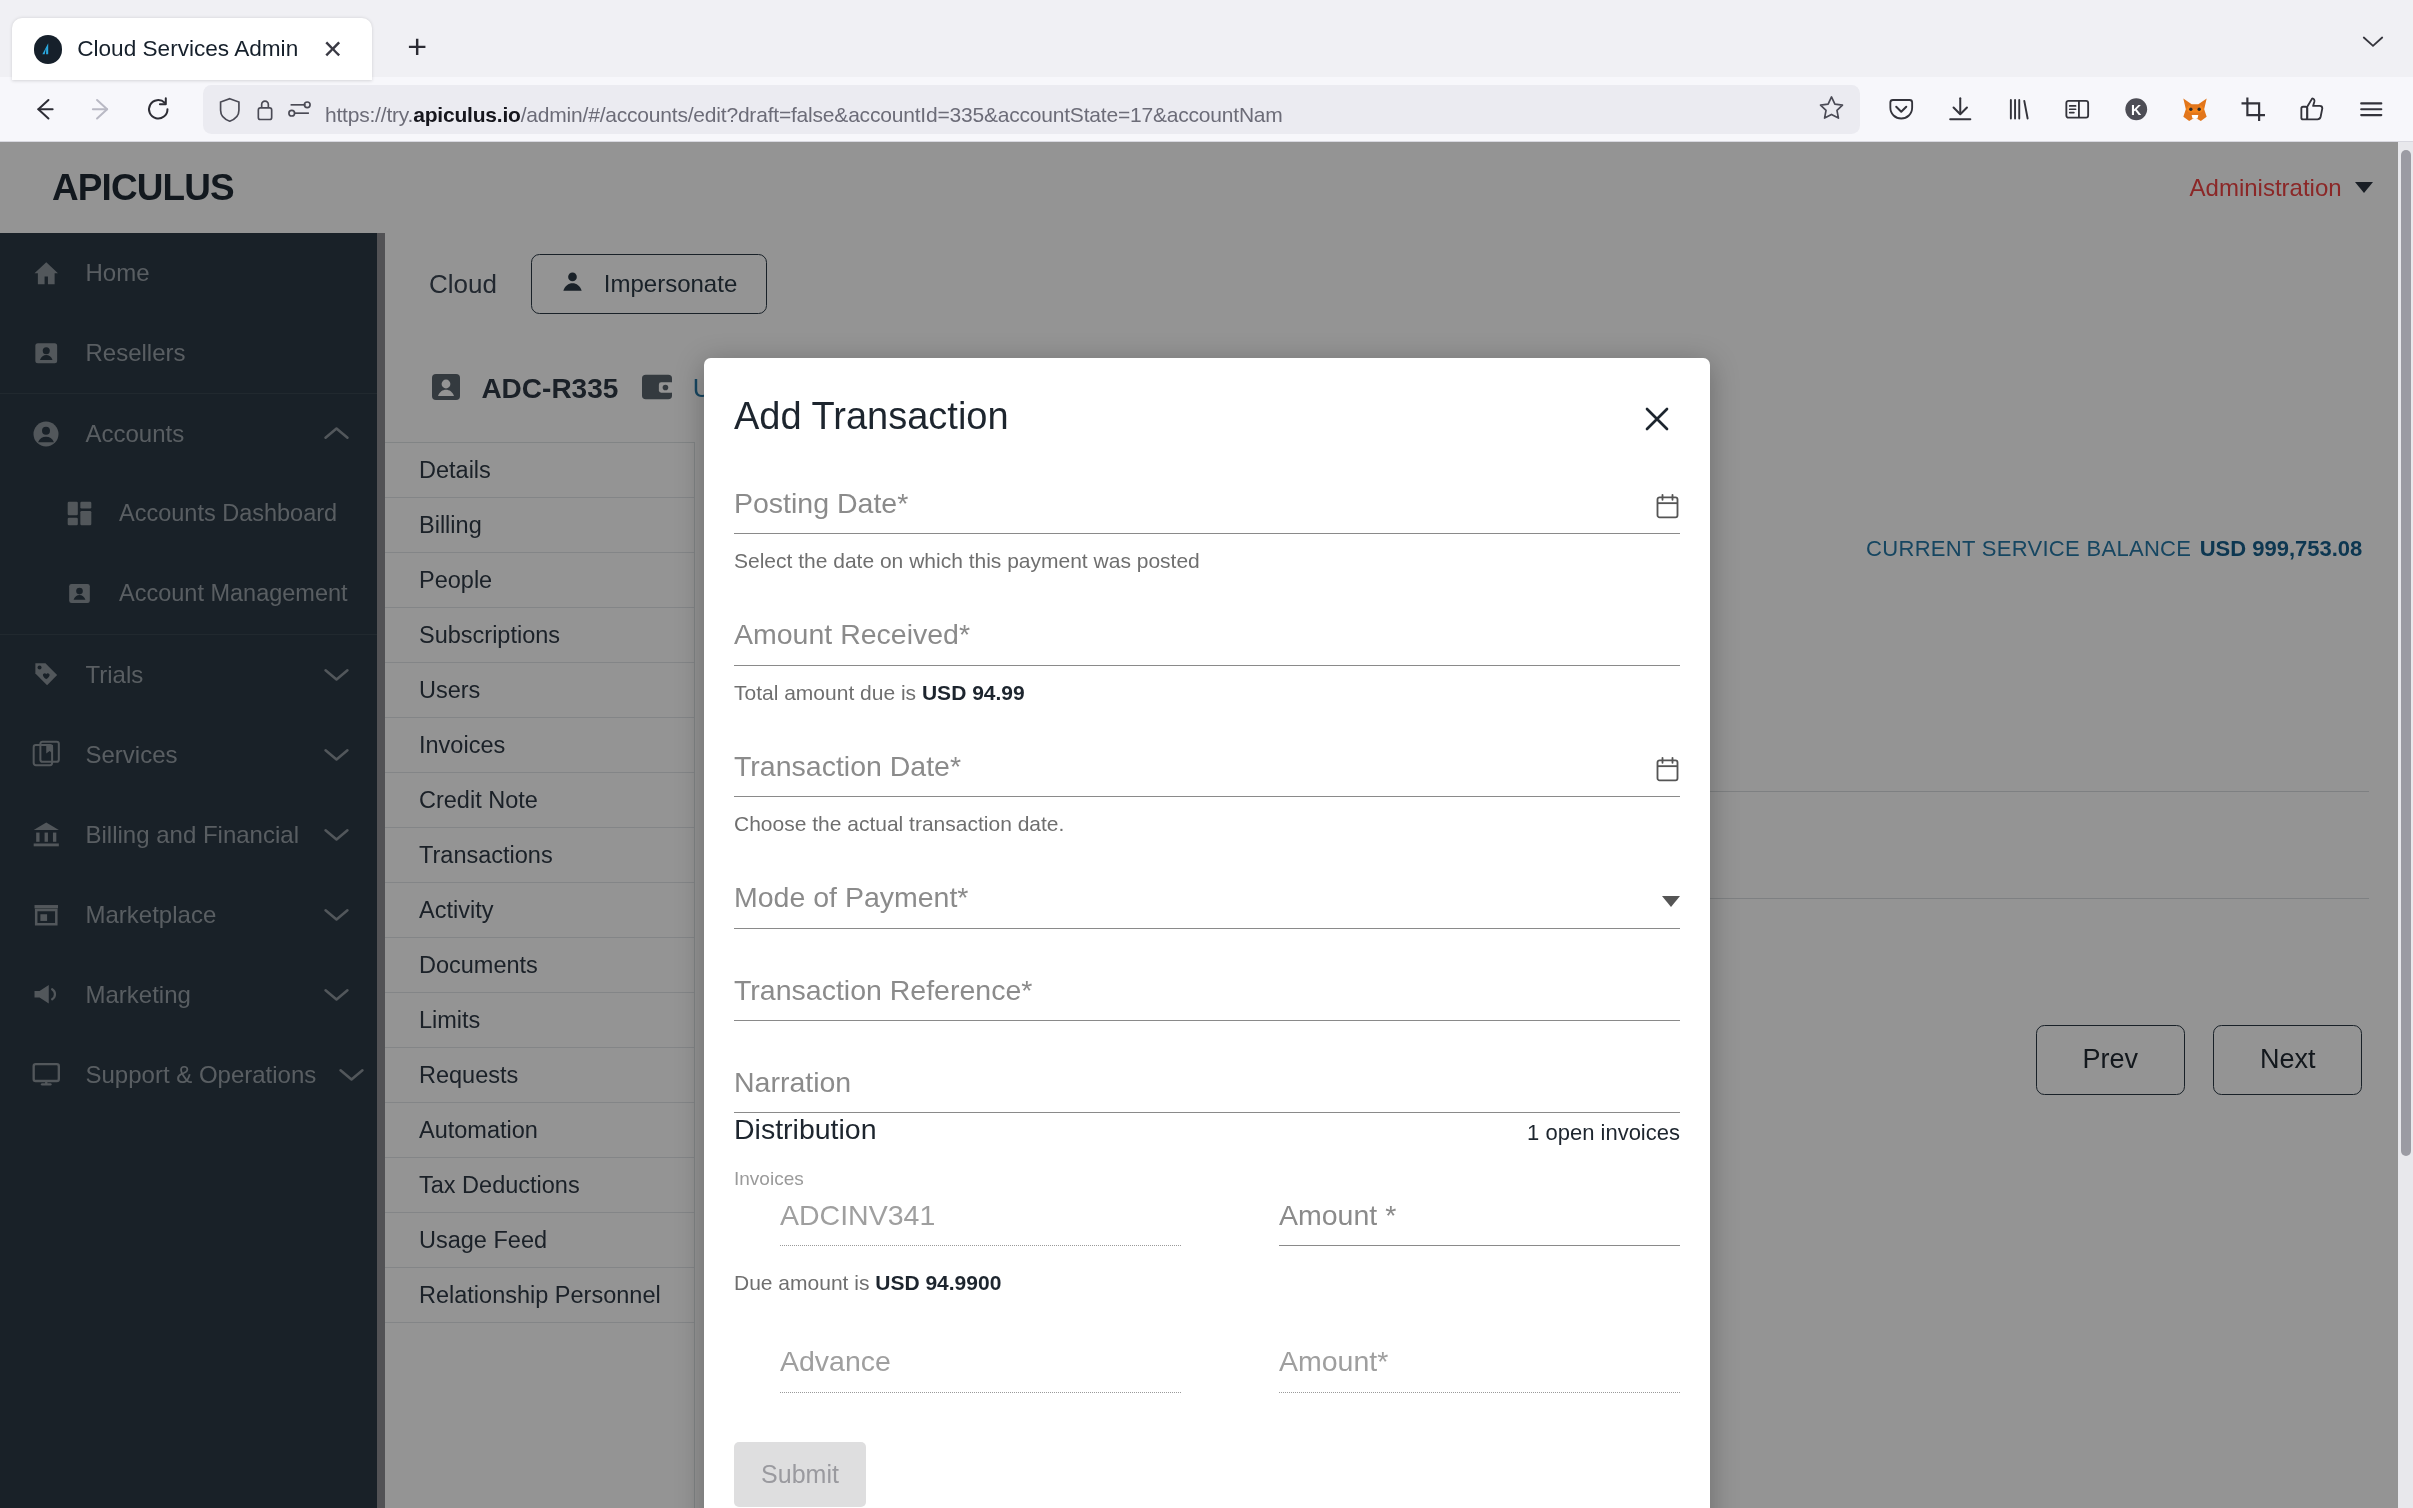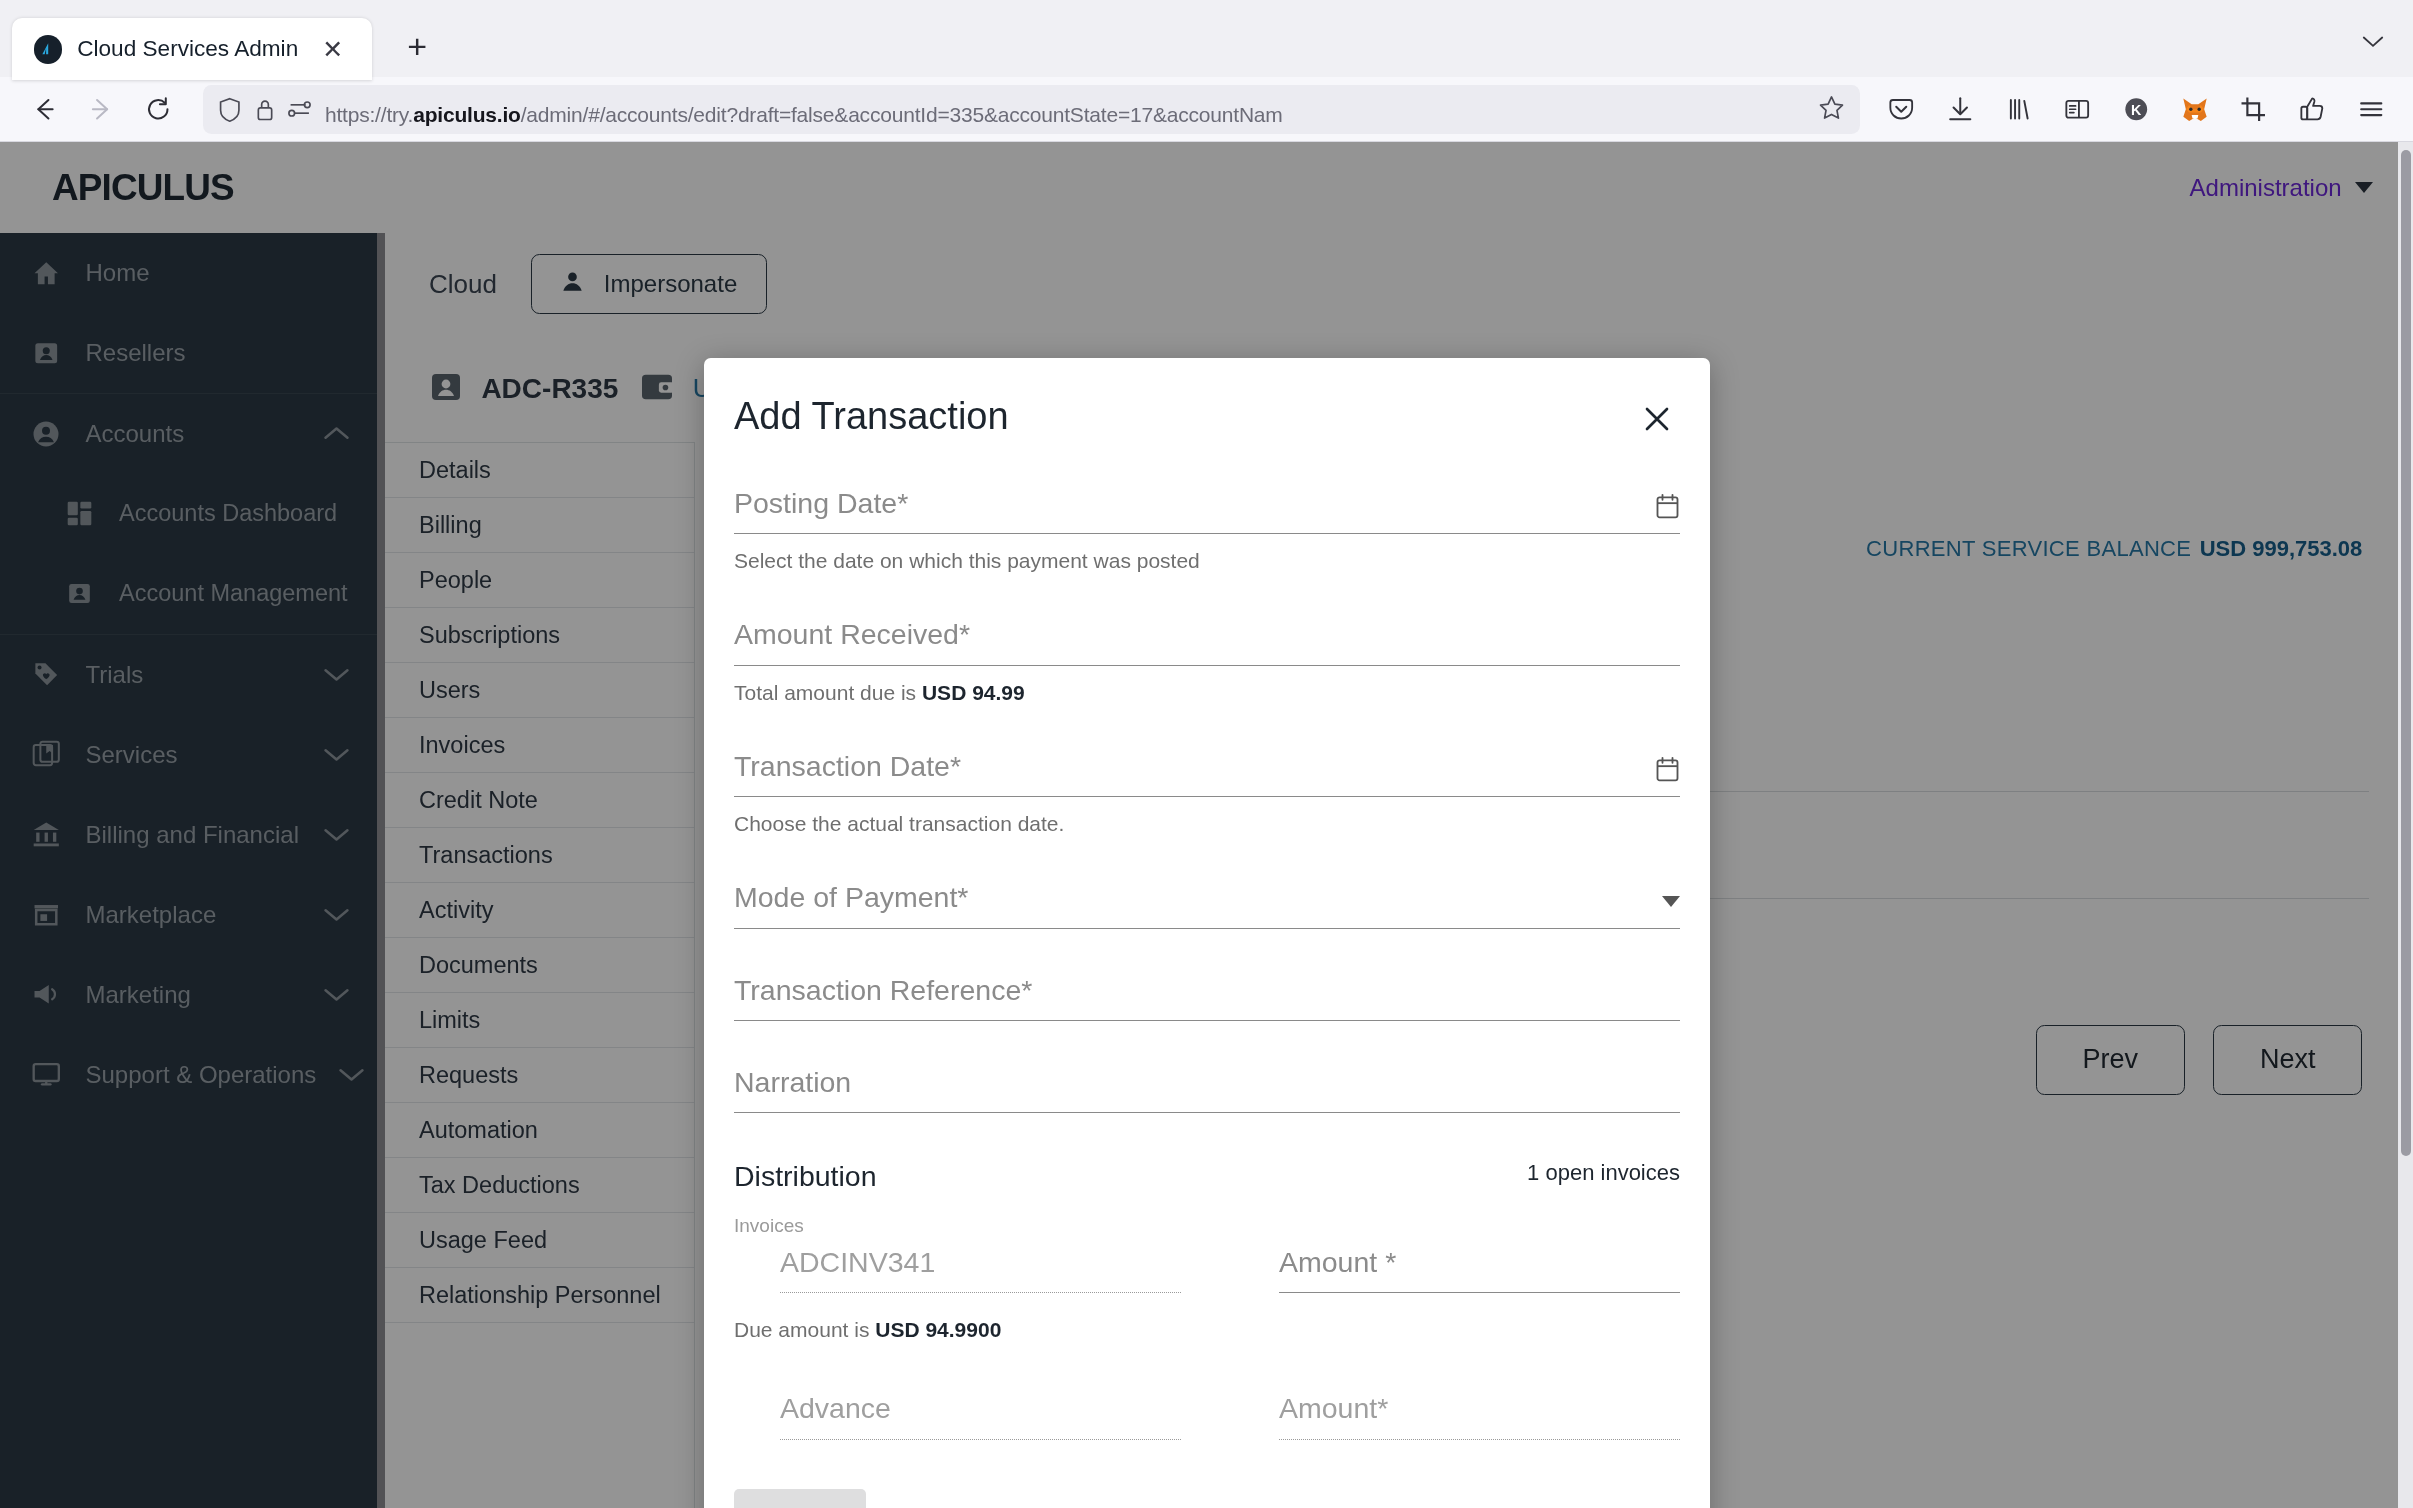--- a/index.html
+++ b/index.html
@@ -98,21 +98,21 @@
   
   .app-header {
     height: 91px; background: #ffffff; display: flex;
     align-items: center; justify-content: space-between;
     padding: 0 40px 0 52px; position: relative; z-index: 2;
   }
   .logo { display: flex; align-items: center; }
   .logo svg { display: block; }
   .admin-menu {
     display: flex; align-items: center; gap: 13.4px;
-    font-size: 24px; color: #6d28d9;
+    font-size: 24px; color: #ef4444;
   }
   .caret-dn {
     width: 0; height: 0; border-left: 9.2px solid transparent;
     border-right: 9.2px solid transparent; border-top: 11px solid #2b3440;
   }
 
   
   .app-body { display: flex; height: 1275px; }
 
   
@@ -270,22 +270,21 @@
   .field-hint { font-size: 21px; color: #6f6f6f; margin-top: 15px; }
   .field-hint b { color: #1d252e; font-weight: 700; }
   .field-icon { color: #555; display: flex; align-items: center; flex: 0 0 auto; }
   .caret-sel {
     width: 0; height: 0; border-left: 9.2px solid transparent;
     border-right: 9.2px solid transparent; border-top: 11px solid #555;
     margin-bottom: 6.7px;
   }
 
   .dist-head {
-    display: flex; align-items: flex-start; justify-content: space-between;
-    margin-top: 47px;
+    display: flex; align-items: flex-end; justify-content: space-between;
   }
   .dist-title { font-size: 28.5px; color: #1d252e; font-weight: 400; }
   .dist-count { font-size: 22px; color: #1d252e; }
 
   .dist-sublabel { font-size: 19px; color: #9a9a9a; margin-top: 22px; }
   .dist-grid { display: flex; gap: 52px; margin-top: 8.4px; }
   .dist-col { flex: 1 1 0; min-width: 0; margin-left: 46px; }
   .dotted-line {
     border-bottom: 1.7px dotted #9a9a9a; padding-bottom: 13.4px;
     font-size: 28.5px; color: #9f9f9f; font-weight: 300;

